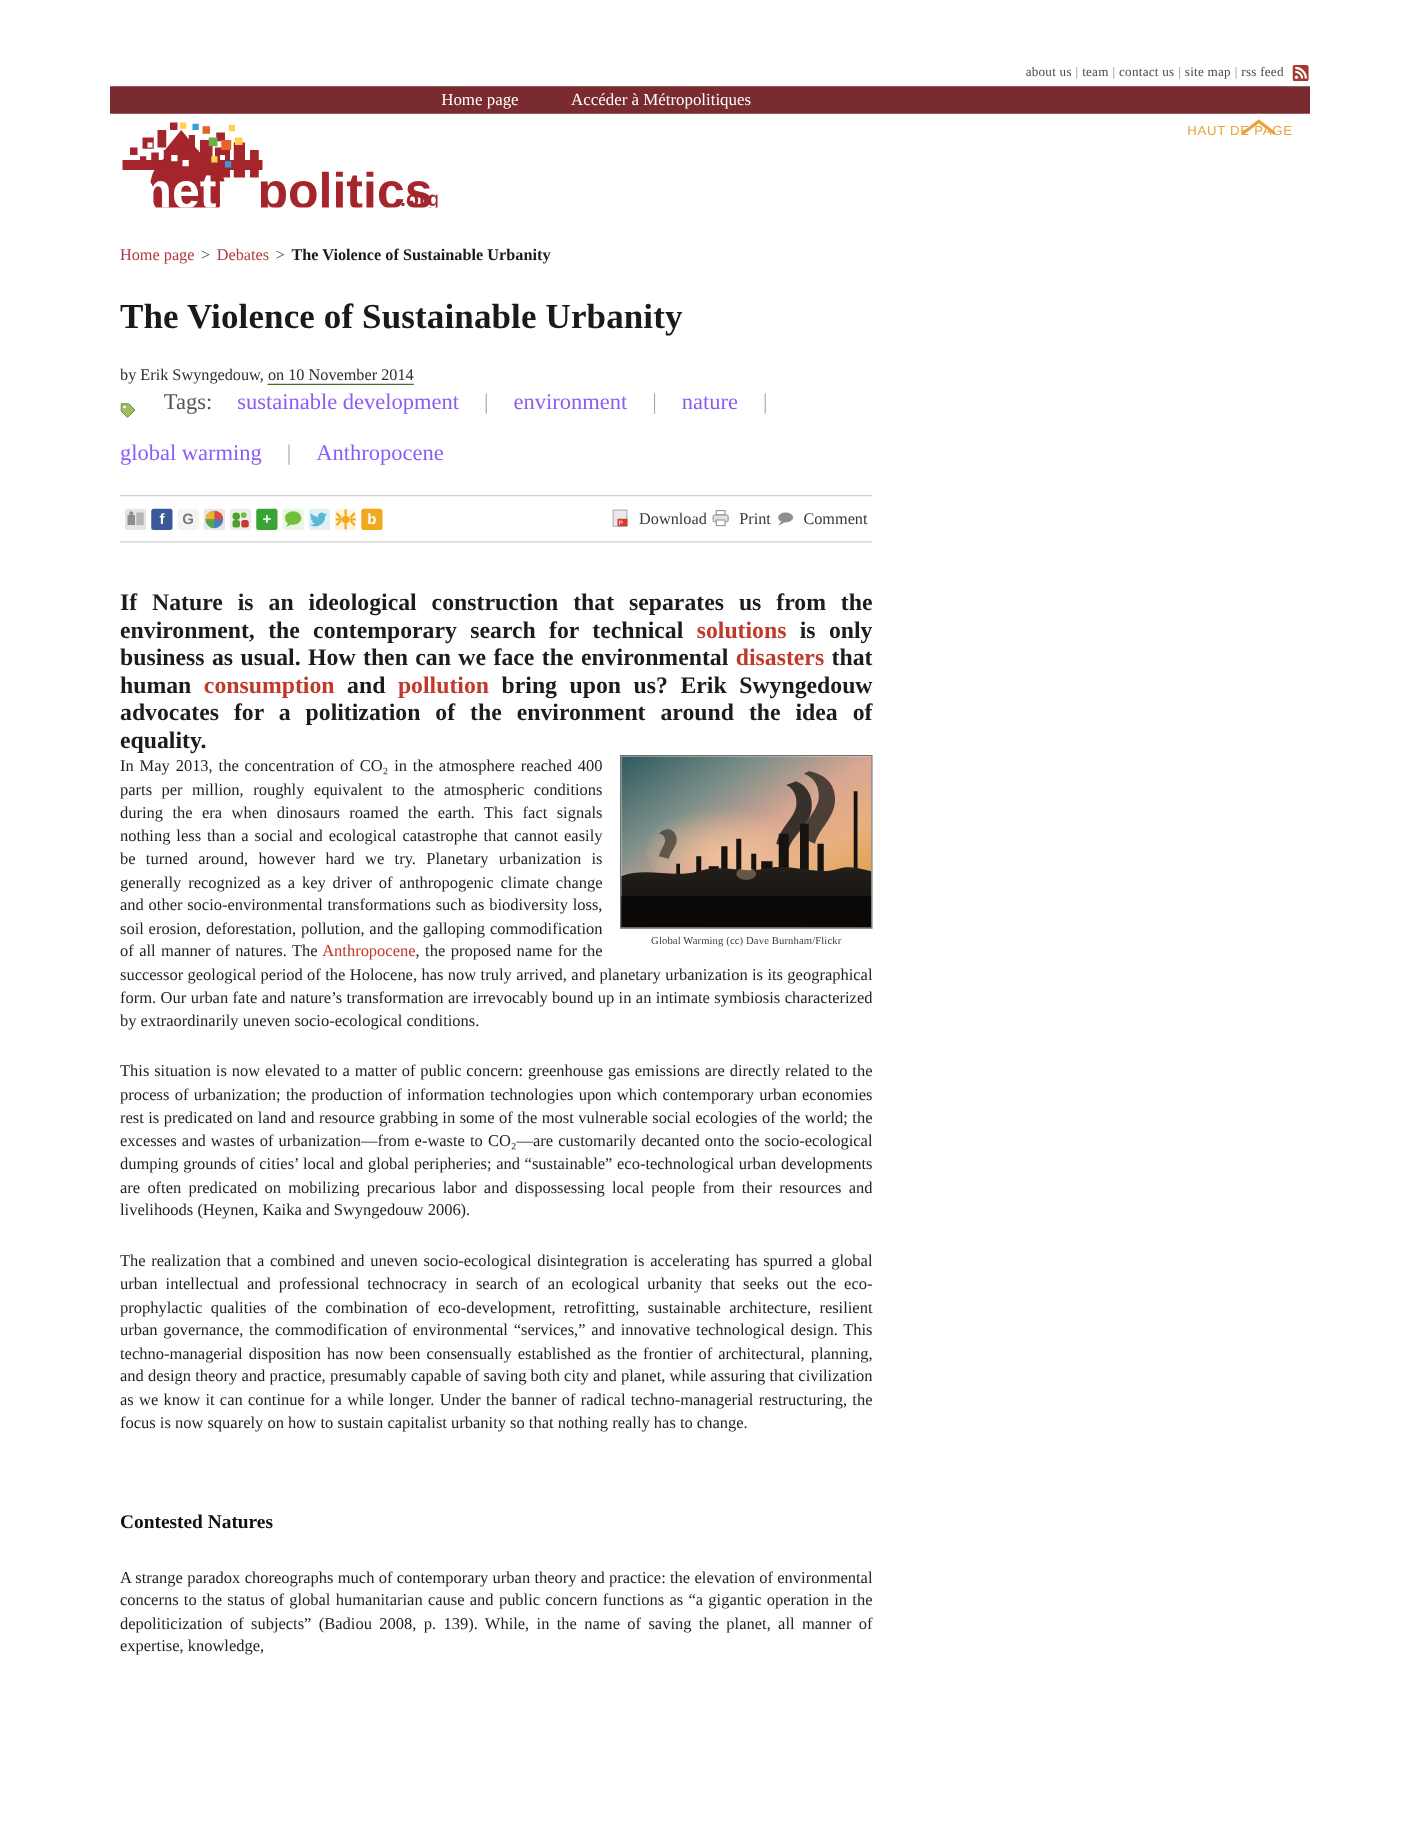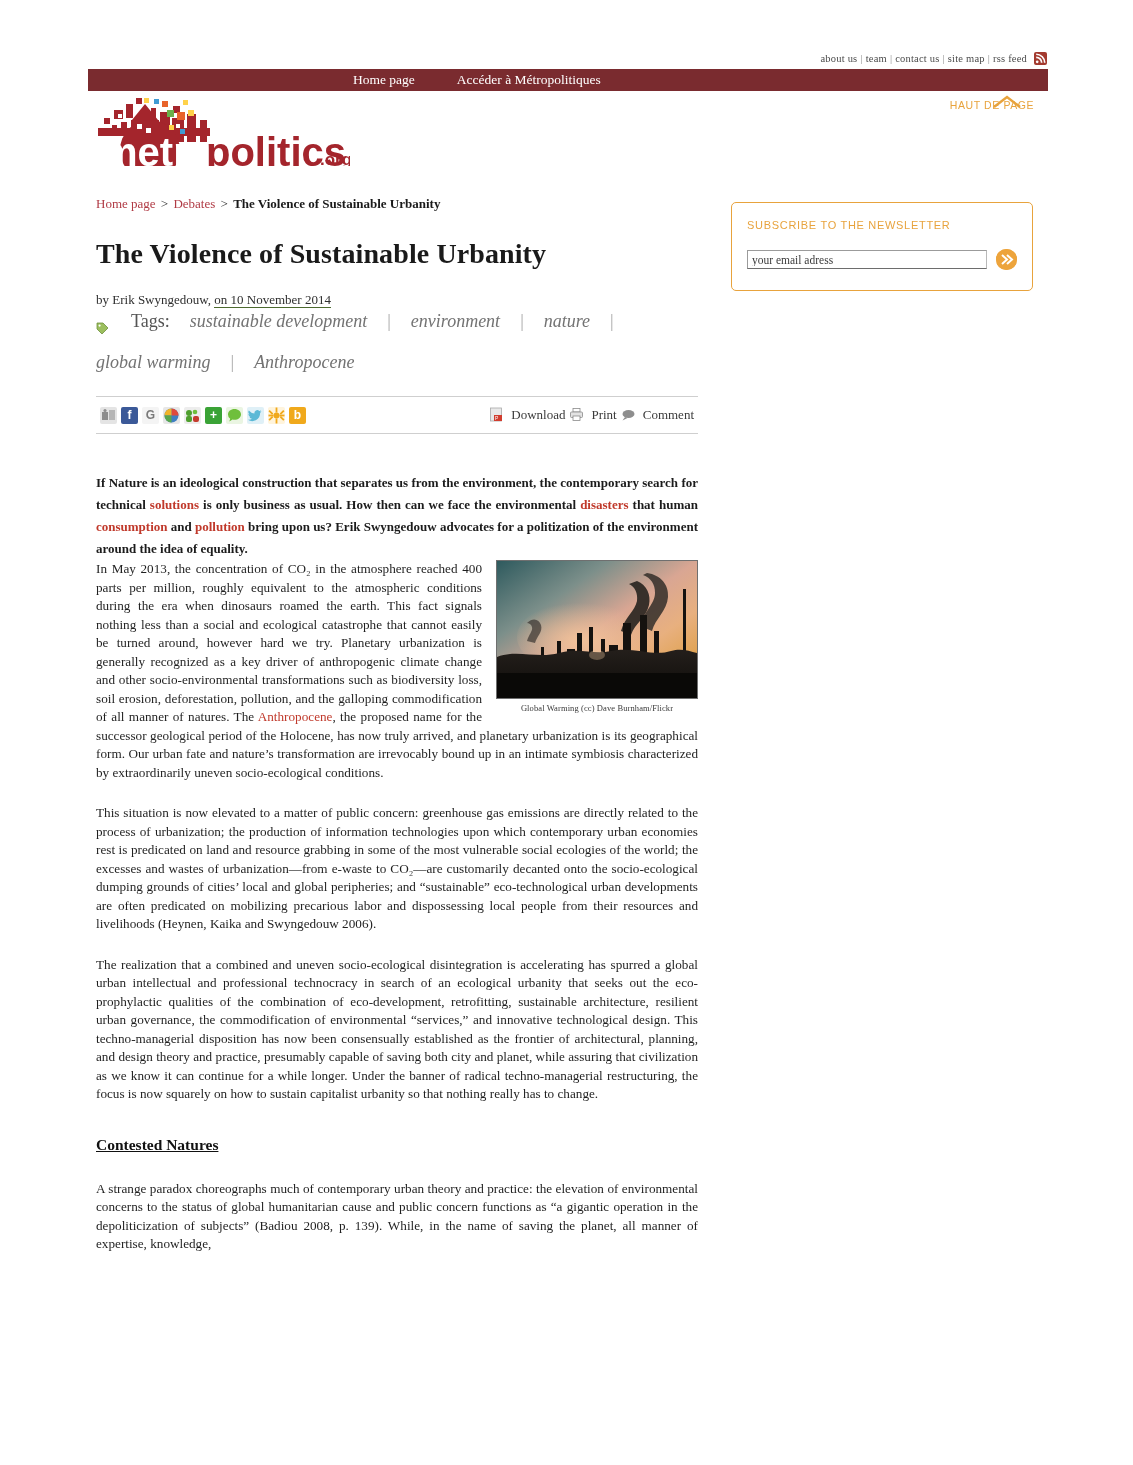--- a/index.html
+++ b/index.html
@@ -150,23 +150,22 @@
     flex-wrap: wrap;
   }
   .tag-icon {
     display: inline-block;
     width: 13px; height: 13px;
     position: relative;
     margin-right: 2px;
   }
   .tags-row .tag-label { color: #555; }
   .tags-row a {
-    color: #737373;
+    color: #8b5cf6;
     text-decoration: none;
-    font-style: italic;
   }
   .tags-row .tag-sep { color: #a9a9a9; }
 
   
   .share-bar {
     margin-top: 23px;
     border-top: 1px solid #cfcfcf;
     border-bottom: 1px solid #cfcfcf;
     height: 36px;
     display: flex;
@@ -200,35 +199,35 @@
     display: inline-block;
     width: 15px; height: 15px;
     position: relative;
     vertical-align: -3px;
     margin-right: 3px;
   }
 
   
   .abstract {
     margin-top: 38px;
-    font-size: 13px;
+    font-size: 19px;
     line-height: 22px;
     color: #1c1c1c;
     font-weight: bold;
     text-align: justify;
   }
   .abstract .hl { color: #c0392b; }
 
   h2.section {
     font-size: 15.5px;
     font-weight: bold;
     color: #111;
     margin: 58px 0 26px 0;
   }
-  h2.section.second { margin-top: 32px; text-decoration: underline; }
+  h2.section.second { margin-top: 61px; }
 
   p.body {
     font-size: 13.2px;
     line-height: 18.5px;
     color: #1f1f1f;
     text-align: justify;
     margin: 0 0 22px 0;
   }
   p.body .hl { color: #c0392b; }
 
@@ -571,28 +570,15 @@
   <p class="body">The realization that a combined and uneven socio-ecological disintegration is accelerating has spurred a global urban intellectual and professional technocracy in search of an ecological urbanity that seeks out the eco-prophylactic qualities of the combination of eco-development, retrofitting, sustainable architecture, resilient urban governance, the commodification of environmental “services,” and innovative technological design. This techno-managerial disposition has now been consensually established as the frontier of architectural, planning, and design theory and practice, presumably capable of saving both city and planet, while assuring that civilization as we know it can continue for a while longer. Under the banner of radical techno-managerial restructuring, the focus is now squarely on how to sustain capitalist urbanity so that nothing really has to change.</p>
 
   <h2 class="section second">Contested Natures</h2>
 
   <p class="body">A strange paradox choreographs much of contemporary urban theory and practice: the elevation of environmental concerns to the status of global humanitarian cause and public concern functions as “a gigantic operation in the depoliticization of subjects” (Badiou 2008, p. 139). While, in the name of saving the planet, all manner of expertise, knowledge,</p>
 
 </div>
 
 <div class="sidebar">
 
-  <div class="panel newsletter-panel">
-    <div class="panel-title">SUBSCRIBE TO THE NEWSLETTER</div>
-    <div class="panel-row">
-      <input type="text" placeholder="your email adress" style="">
-      <button class="go-btn">
-        <svg width="21" height="21" viewBox="0 0 21 21">
-          <circle cx="10.5" cy="10.5" r="10.5" fill="#eda43c"></circle>
-          <polyline points="6,6 11,10.5 6,15" fill="none" stroke="#fff" stroke-width="2"></polyline>
-          <polyline points="11,6 16,10.5 11,15" fill="none" stroke="#fff" stroke-width="2"></polyline>
-        </svg>
-      </button>
-    </div>
-  </div>
 
 
 </div>
 
 </body></html>

